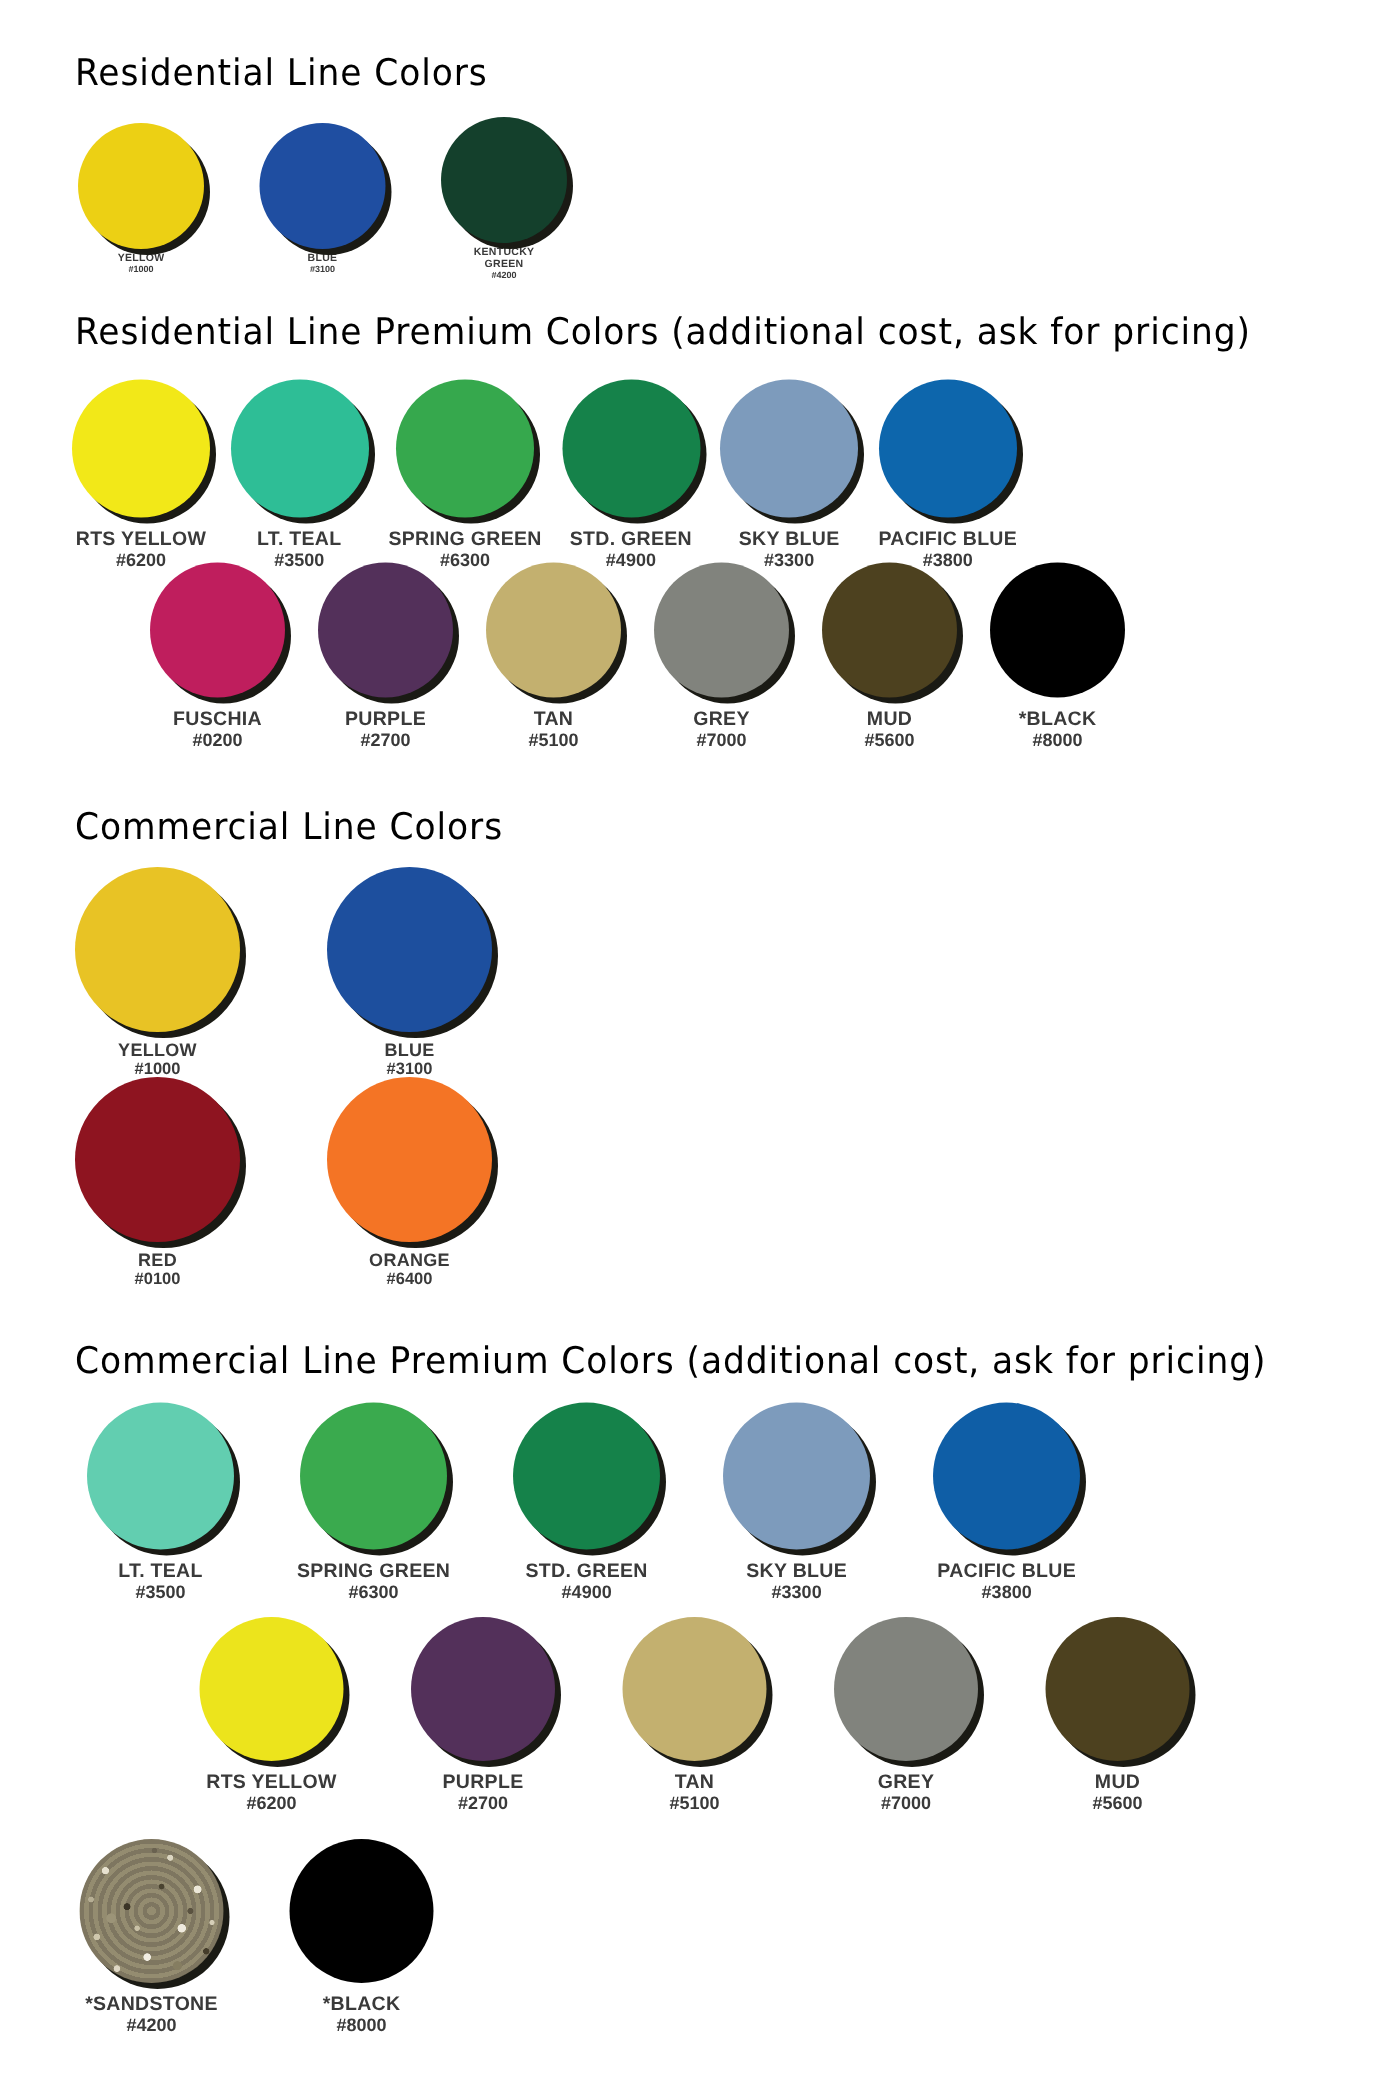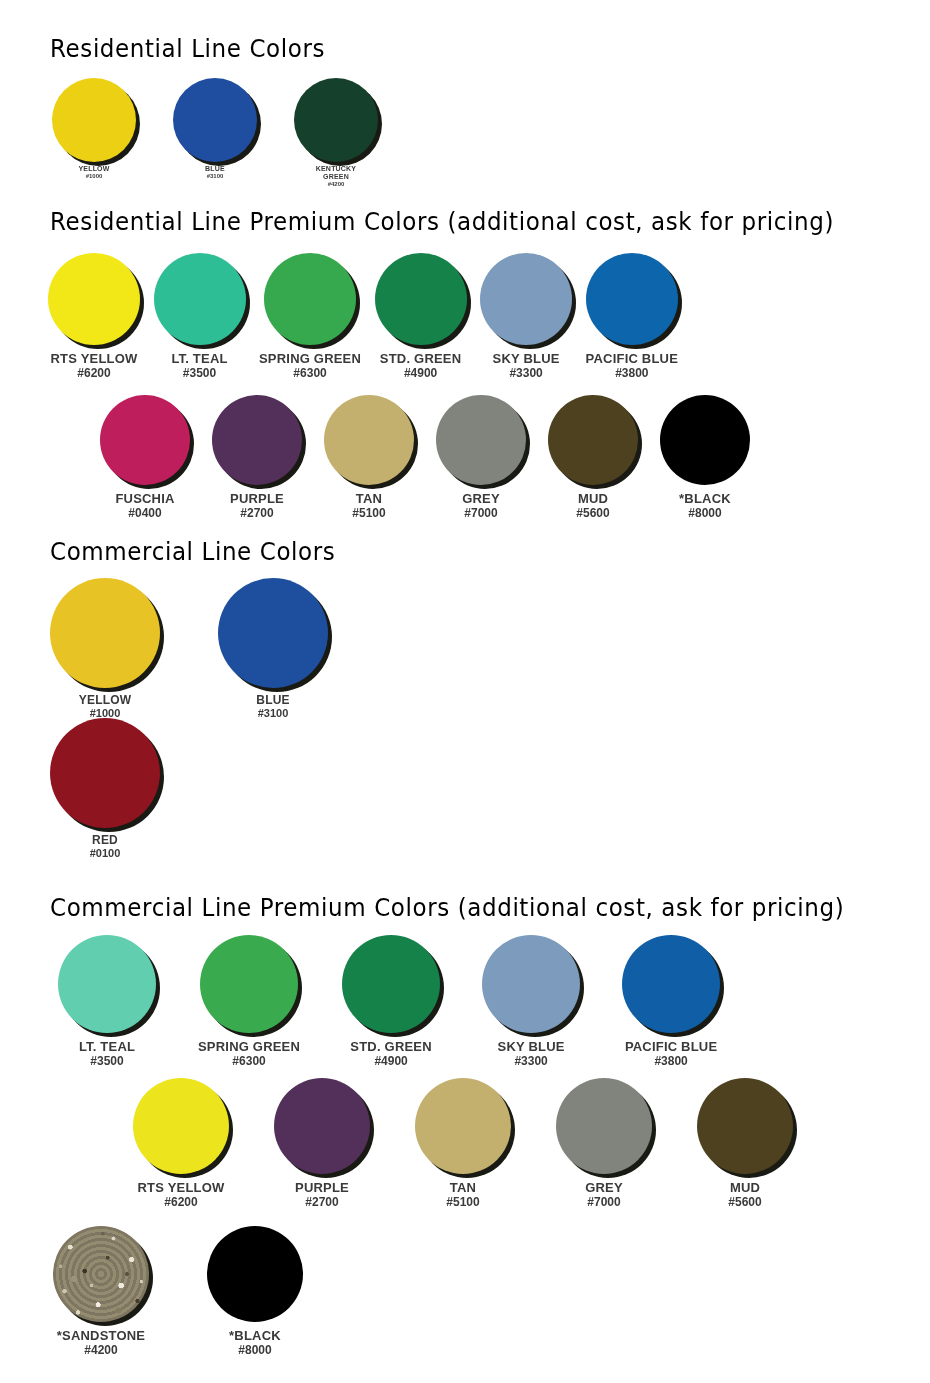--- a/index.html
+++ b/index.html
@@ -32,21 +32,21 @@
     color: #000000;
     white-space: nowrap;
     transform: scaleY(1.06);
     transform-origin: left center;
   }
 
   
   .row {
     position: absolute;
     display: flex;
-    align-items: flex-start;
+    align-items: center;
   }
 
   .swatch {
     display: flex;
     flex-direction: column;
     align-items: center;
     flex: 0 0 auto;
   }
 
   .disc-wrap {
@@ -237,30 +237,30 @@
         <div class="disc-shadow" style="width:92px;height:92px;"></div>
         <div class="disc" style="width:92px;height:92px;background:#0d66ac;"></div>
       </div>
       <div class="labels">
         <span class="lbl-name">PACIFIC BLUE</span>
         <span class="lbl-code">#3800</span>
       </div>
     </div>
   </div>
 
-  <div class="row sz-normal" style="left:100px; top:395px; gap:22px;">
+  <div class="row sz-normal" style="left:100px; top:375px; gap:22px;">
 
     <div class="swatch">
       <div class="disc-wrap">
         <div class="disc-shadow" style="width:90px;height:90px;"></div>
         <div class="disc" style="width:90px;height:90px;background:#bf1e5d;"></div>
       </div>
       <div class="labels">
         <span class="lbl-name">FUSCHIA</span>
-        <span class="lbl-code">#0400</span>
+        <span class="lbl-code">#0200</span>
       </div>
     </div>
 
     <div class="swatch">
       <div class="disc-wrap">
         <div class="disc-shadow" style="width:90px;height:90px;"></div>
         <div class="disc" style="width:90px;height:90px;background:#53305a;"></div>
       </div>
       <div class="labels">
         <span class="lbl-name">PURPLE</span>
@@ -347,20 +347,30 @@
         <div class="disc-shadow" style="width:110px;height:110px;"></div>
         <div class="disc" style="width:110px;height:110px;background:#8e1420;"></div>
       </div>
       <div class="labels">
         <span class="lbl-name">RED</span>
         <span class="lbl-code">#0100</span>
       </div>
     </div>
 
 
+    <div class="swatch">
+      <div class="disc-wrap">
+        <div class="disc-shadow" style="width:110px;height:110px;"></div>
+        <div class="disc" style="width:110px;height:110px;background:#f47425;"></div>
+      </div>
+      <div class="labels">
+        <span class="lbl-name">ORANGE</span>
+        <span class="lbl-code">#6400</span>
+      </div>
+    </div>
   </div>
 
   <div class="section-head" style="left:50px; top:895px;">Commercial Line Premium Colors (additional cost, ask for pricing)</div>
 
   <div class="row sz-normal" style="left:58px; top:935px; gap:42px;">
 
     <div class="swatch">
       <div class="disc-wrap">
         <div class="disc-shadow" style="width:98px;height:98px;"></div>
         <div class="disc" style="width:98px;height:98px;background:#62ceb0;"></div>
@@ -468,21 +478,21 @@
         <div class="disc-shadow" style="width:96px;height:96px;"></div>
         <div class="disc" style="width:96px;height:96px;background:#4d411f;"></div>
       </div>
       <div class="labels">
         <span class="lbl-name">MUD</span>
         <span class="lbl-code">#5600</span>
       </div>
     </div>
   </div>
 
-  <div class="row sz-normal" style="left:53px; top:1226px; gap:58px;">
+  <div class="row sz-normal" style="left:53px; top:1226px; gap:44px;">
 
     <div class="swatch">
       <div class="disc-wrap">
         <div class="disc-shadow" style="width:96px;height:96px;"></div>
         <div class="disc sandstone" style="width:96px;height:96px;"></div>
       </div>
       <div class="labels">
         <span class="lbl-name">*SANDSTONE</span>
         <span class="lbl-code">#4200</span>
       </div>

